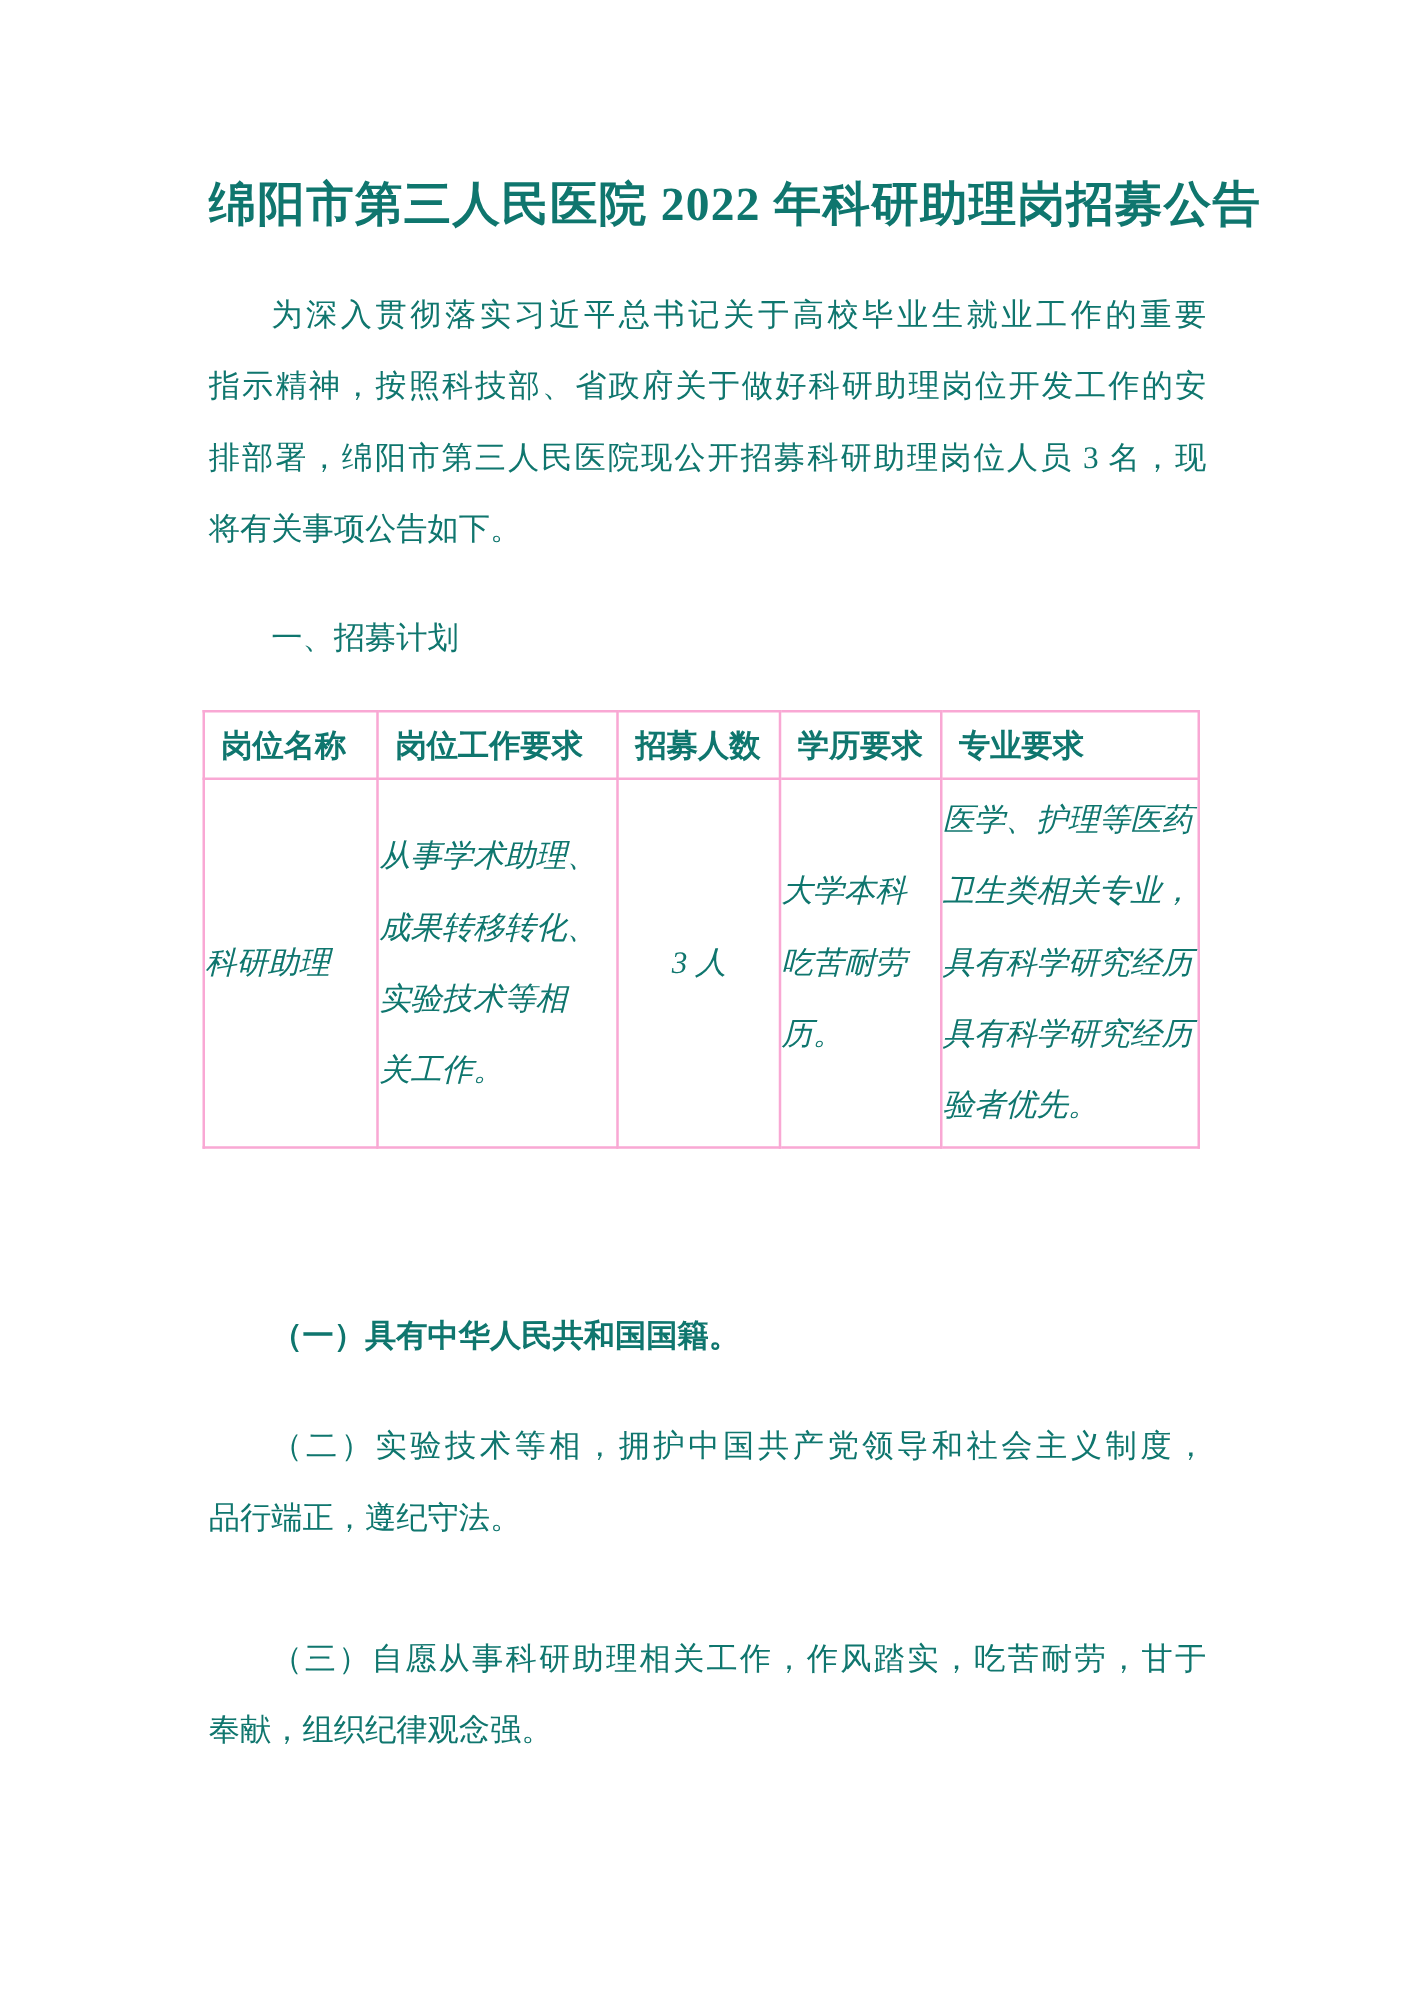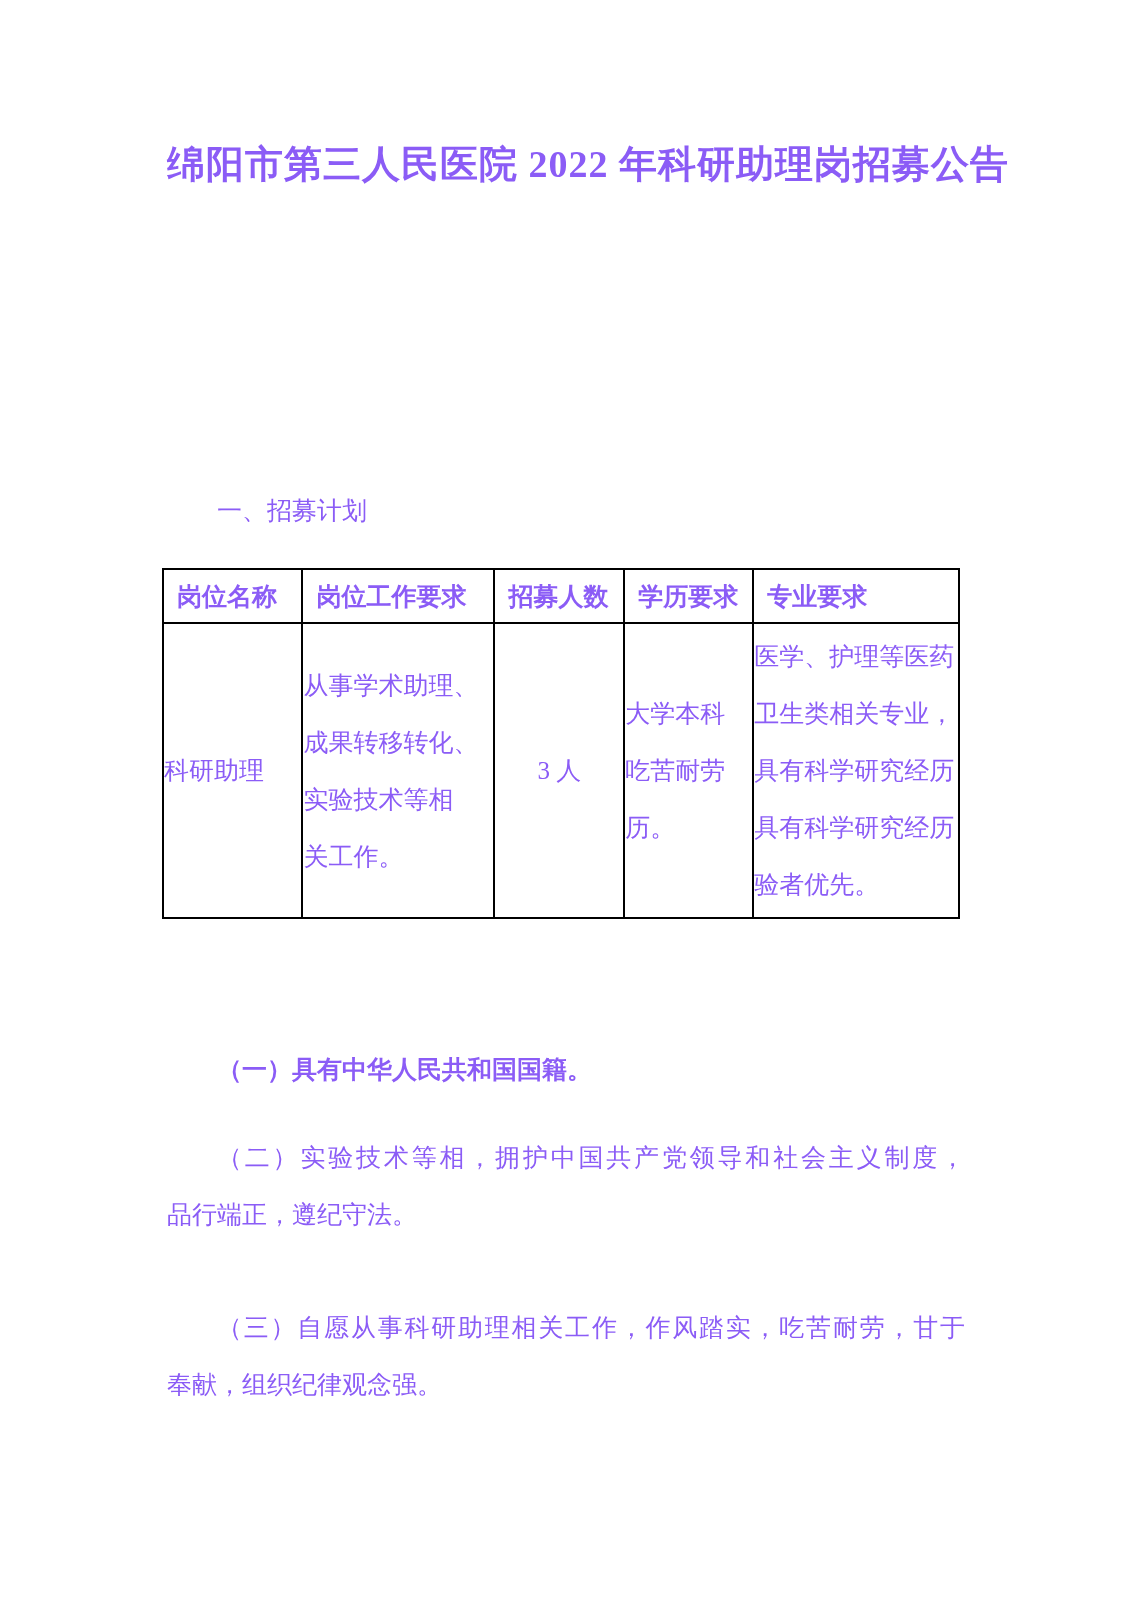--- a/index.html
+++ b/index.html
@@ -1,21 +1,21 @@
 <!DOCTYPE html>
 <html><head>
 <meta charset="utf-8">
 <style>
   html, body { margin: 0; padding: 0; background: #ffffff; }
   .page {
     position: relative;
     width: 1131px;
     height: 1588px;
     background: #ffffff;
-    color: #8b5cf6;
+    color: #0f766e;
     font-family: "Liberation Serif", "DejaVu Serif", serif;
     overflow: hidden;
   }
   .content {
     position: absolute;
     left: 167px;
     top: 0;
     width: 798px;
     height: 1600px;
   }
@@ -45,49 +45,55 @@
 
   table.recruit {
     position: absolute;
     top: 568px;
     left: -5px;
     border-collapse: collapse;
     table-layout: fixed;
     font-size: 25px;
   }
   table.recruit td, table.recruit th {
-    border: 2px solid #000000;
+    border: 2px solid #f9a8d4;
     vertical-align: middle;
     font-weight: normal;
     padding: 0;
   }
   table.recruit th {
     font-weight: bold;
     text-align: left;
     padding-left: 13px;
     height: 52px;
   }
   .c1 { width: 140px; }
   .c2 { width: 199px; }
   .c3 { width: 129px; }
   .c4 { width: 126px; }
   .c5 { width: 215px; }
   tr.body-row td { height: 293px; }
   td.cell-pad { padding-left: 12px; }
   td.cell-center { text-align: center; }
-  td .cl { line-height: 57px; height: 57px; }
+  td .cl { line-height: 57px; height: 57px; font-style: italic; }
 </style>
 </head>
 <body>
 
 <div class="page">
   <div class="content">
 
     <div class="doc-title">绵阳市第三人民医院 2022 年科研助理岗招募公告</div>
 
+    <div class="block intro">
+      <div class="line j indent">为深入贯彻落实习近平总书记关于高校毕业生就业工作的重要</div>
+      <div class="line j">指示精神，按照科技部、省政府关于做好科研助理岗位开发工作的安</div>
+      <div class="line j">排部署，绵阳市第三人民医院现公开招募科研助理岗位人员 3 名，现</div>
+      <div class="line">将有关事项公告如下。</div>
+    </div>
 
     <div class="block heading line">一、招募计划</div>
 
     <table class="recruit">
       <tbody>
           <tr>
         <th class="c1">岗位名称</th>
         <th class="c2">岗位工作要求</th>
         <th class="c3">招募人数</th>
         <th class="c4">学历要求</th>

